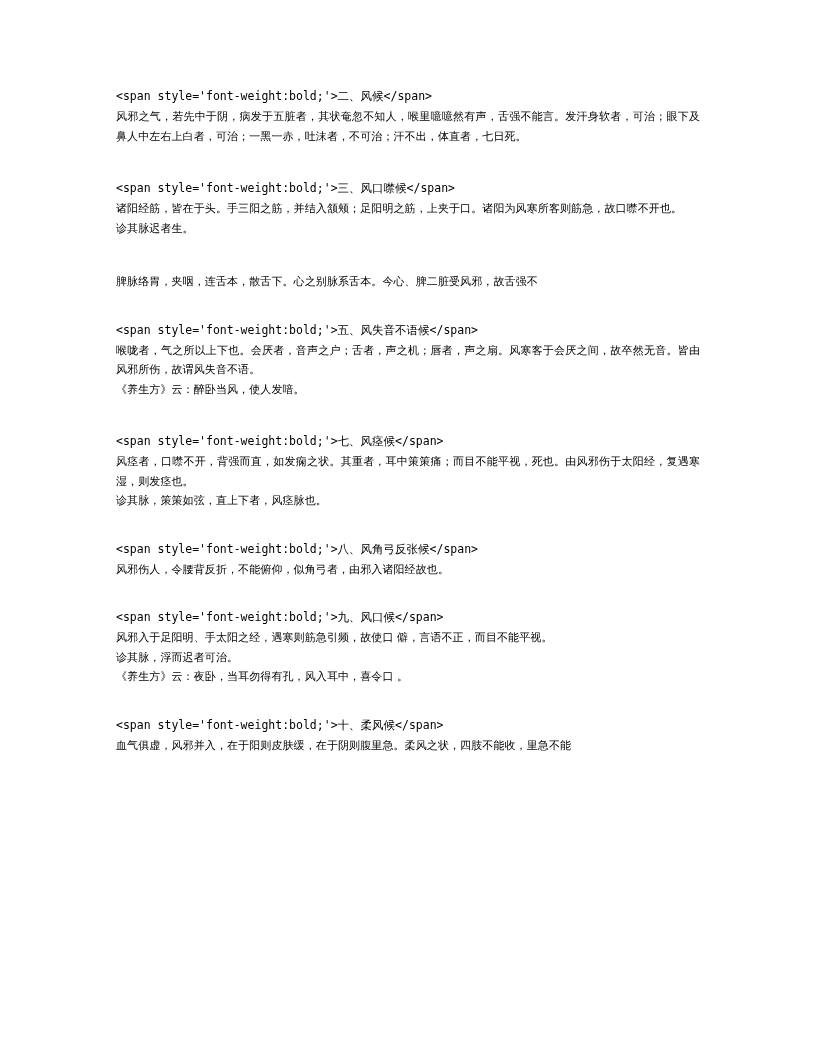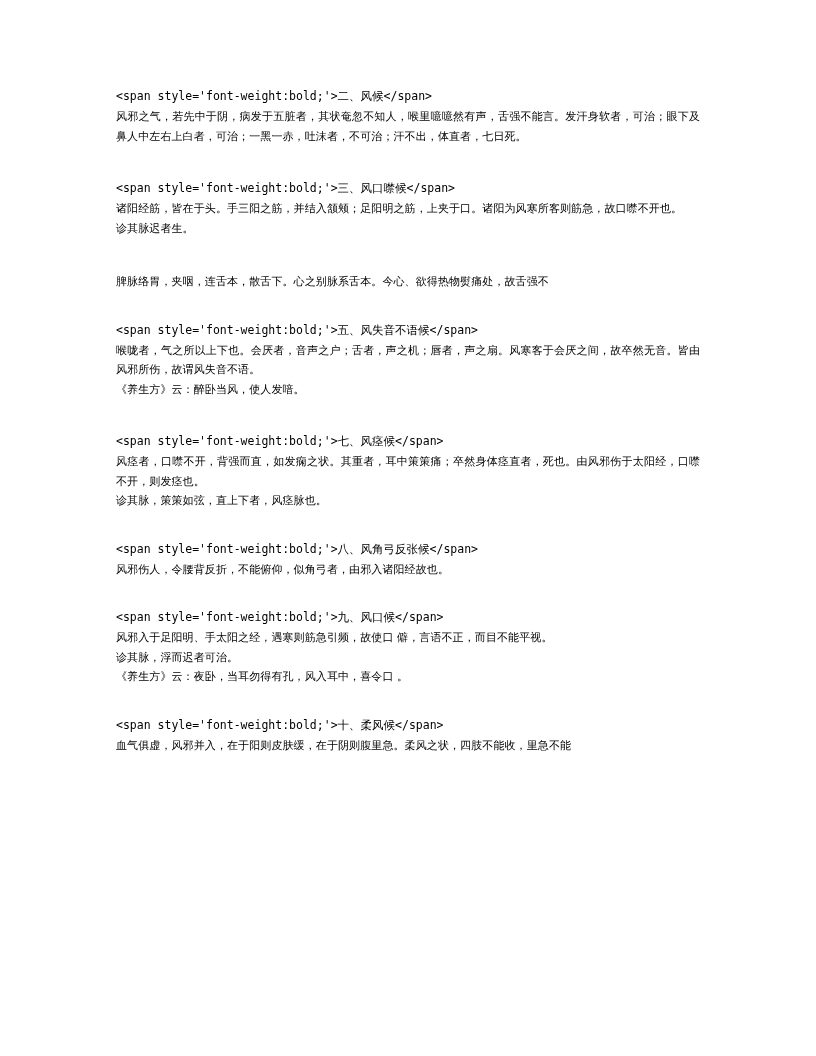--- a/index.html
+++ b/index.html
@@ -52,33 +52,33 @@
     <div class="para">风邪之气，若先中于阴，病发于五脏者，其状奄忽不知人，喉里噫噫然有声，舌强不能言。发汗身软者，可治；眼下及鼻人中左右上白者，可治；一黑一赤，吐沫者，不可治；汗不出，体直者，七日死。</div>
   </div>
 
   <div class="section sec-gap-lg">
     <div class="raw-heading">&lt;span style='font-weight:bold;'&gt;三、风口噤候&lt;/span&gt;</div>
     <div class="para">诸阳经筋，皆在于头。手三阳之筋，并结入颔颊；足阳明之筋，上夹于口。诸阳为风寒所客则筋急，故口噤不开也。</div>
     <div class="para">诊其脉迟者生。</div>
   </div>
 
   <div class="section sec-gap-md">
-    <div class="para">脾脉络胃，夹咽，连舌本，散舌下。心之别脉系舌本。今心、欲得热物熨痛处，故舌强不</div>
+    <div class="para">脾脉络胃，夹咽，连舌本，散舌下。心之别脉系舌本。今心、脾二脏受风邪，故舌强不</div>
   </div>
 
   <div class="section sec-gap-lg">
     <div class="raw-heading">&lt;span style='font-weight:bold;'&gt;五、风失音不语候&lt;/span&gt;</div>
     <div class="para">喉咙者，气之所以上下也。会厌者，音声之户；舌者，声之机；唇者，声之扇。风寒客于会厌之间，故卒然无音。皆由风邪所伤，故谓风失音不语。</div>
     <div class="para">《养生方》云：醉卧当风，使人发喑。</div>
   </div>
 
 
   <div class="section sec-gap-md">
     <div class="raw-heading">&lt;span style='font-weight:bold;'&gt;七、风痉候&lt;/span&gt;</div>
-    <div class="para">风痉者，口噤不开，背强而直，如发痫之状。其重者，耳中策策痛；卒然身体痉直者，死也。由风邪伤于太阳经，口噤不开，则发痉也。</div>
+    <div class="para">风痉者，口噤不开，背强而直，如发痫之状。其重者，耳中策策痛；而目不能平视，死也。由风邪伤于太阳经，复遇寒湿，则发痉也。</div>
     <div class="para">诊其脉，策策如弦，直上下者，风痉脉也。</div>
   </div>
 
   <div class="section sec-gap-md">
     <div class="raw-heading">&lt;span style='font-weight:bold;'&gt;八、风角弓反张候&lt;/span&gt;</div>
     <div class="para">风邪伤人，令腰背反折，不能俯仰，似角弓者，由邪入诸阳经故也。</div>
   </div>
 
   <div class="section sec-gap-md">
     <div class="raw-heading">&lt;span style='font-weight:bold;'&gt;九、风口候&lt;/span&gt;</div>

